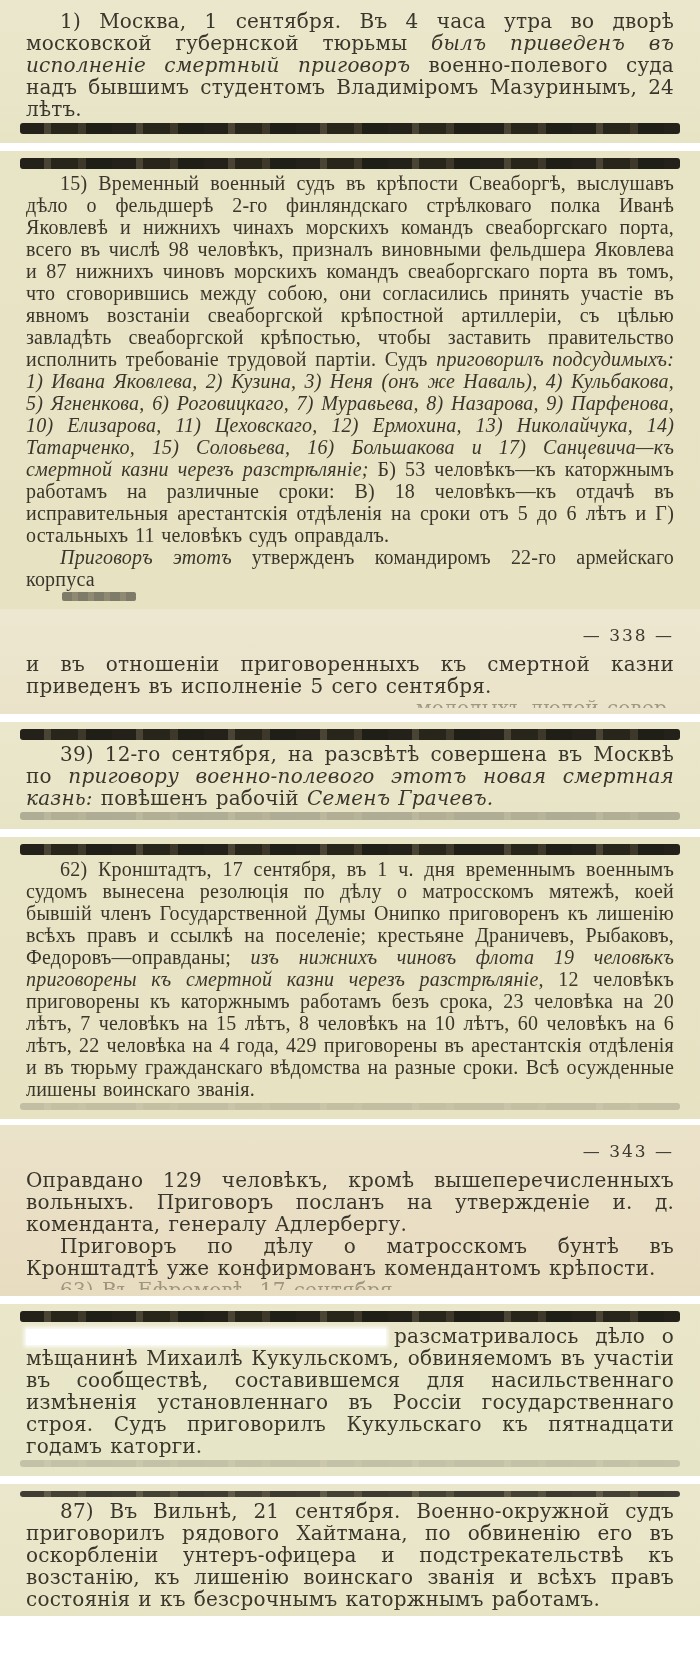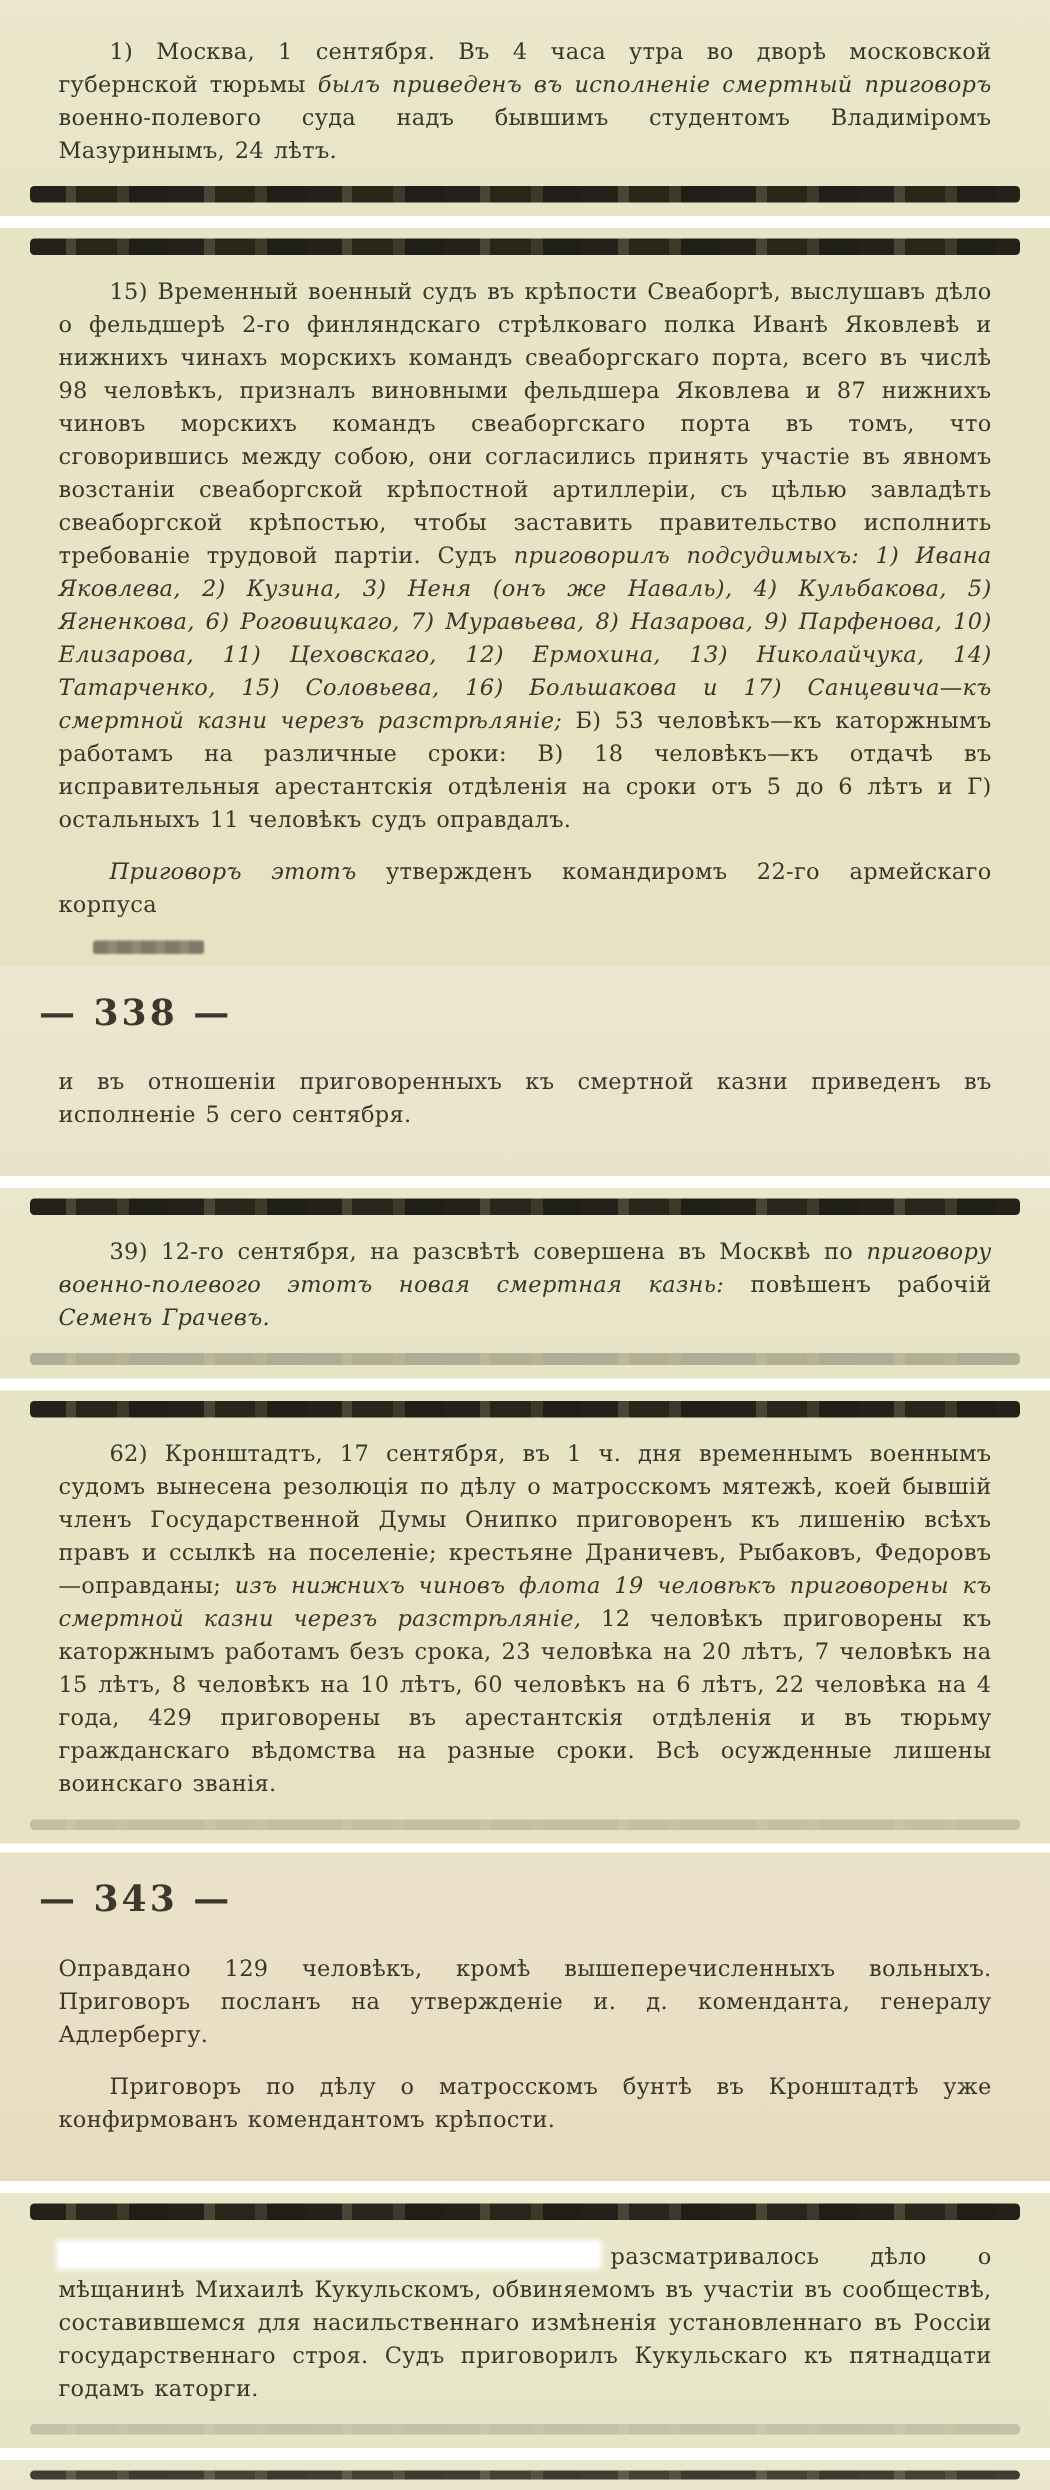--- a/index.html
+++ b/index.html
@@ -1,30 +1,30 @@
 <!DOCTYPE html>
 <html><head>
 <meta charset="utf-8">
 <style>
   html,body{margin:0;padding:0;background:#ffffff;}
   .page{width:700px;min-height:1660px;background:#ffffff;
         font-family:"DejaVu Serif","Liberation Serif",serif;
         color:#3a362b;}
   .frag{padding:4px 26px 6px 26px;box-sizing:border-box;position:relative;}
   .bg-a{background:linear-gradient(180deg,#eae7cc,#e7e4c6);}
-  .bg-b{background:linear-gradient(180deg,#e8e4c6,#e6e2c2);}
+  .bg-b{background:linear-gradient(180deg,#e8e4c6,#e6e2c2);font-family:Liberation Serif, serif;}
   .bg-c{background:linear-gradient(180deg,#e9e6c9,#e7e5c7);}
   .bg-338{background:linear-gradient(180deg,#ede7d1,#eae3c9);}
   .bg-343{background:linear-gradient(180deg,#ebe2ca,#e8dcc0);}
-  .para{margin:13px;font-size:15px;line-height:22px;text-align:justify;
+  .para{margin:0;font-size:20px;line-height:22px;text-align:justify;
         letter-spacing:.2px;word-spacing:1.5px;}
   .indent{text-indent:34px;}
   .seg.italic{font-style:italic;}
-  .pagenum{text-align:left;font-size:24px;letter-spacing:2px;
-           padding:12px 0 8px 0;color:#3c382e;font-weight:700;}
+  .pagenum{text-align:right;font-size:17px;letter-spacing:2px;
+           padding:12px 0 8px 0;color:#3c382e;font-weight:400;}
   .torn{height:11px;margin:3px -6px;border-radius:3px;filter:blur(.5px);
         background:repeating-linear-gradient(90deg,
           #23211a 0px 24px,#4a4434 24px 31px,#28251b 31px 58px,
           #3d3829 58px 66px,#1f1e17 66px 92px);}
   .torn.thin{height:6px;opacity:.85;}
   .torn.faint{height:8px;opacity:.28;}
   .torn.soft{height:7px;opacity:.18;}
   .cut-left{width:74px;height:9px;margin:2px 0 2px 36px;border-radius:2px;
         background:repeating-linear-gradient(90deg,#2a2820 0 10px,#4a4434 10px 16px);
         opacity:.55;filter:blur(.6px);}

